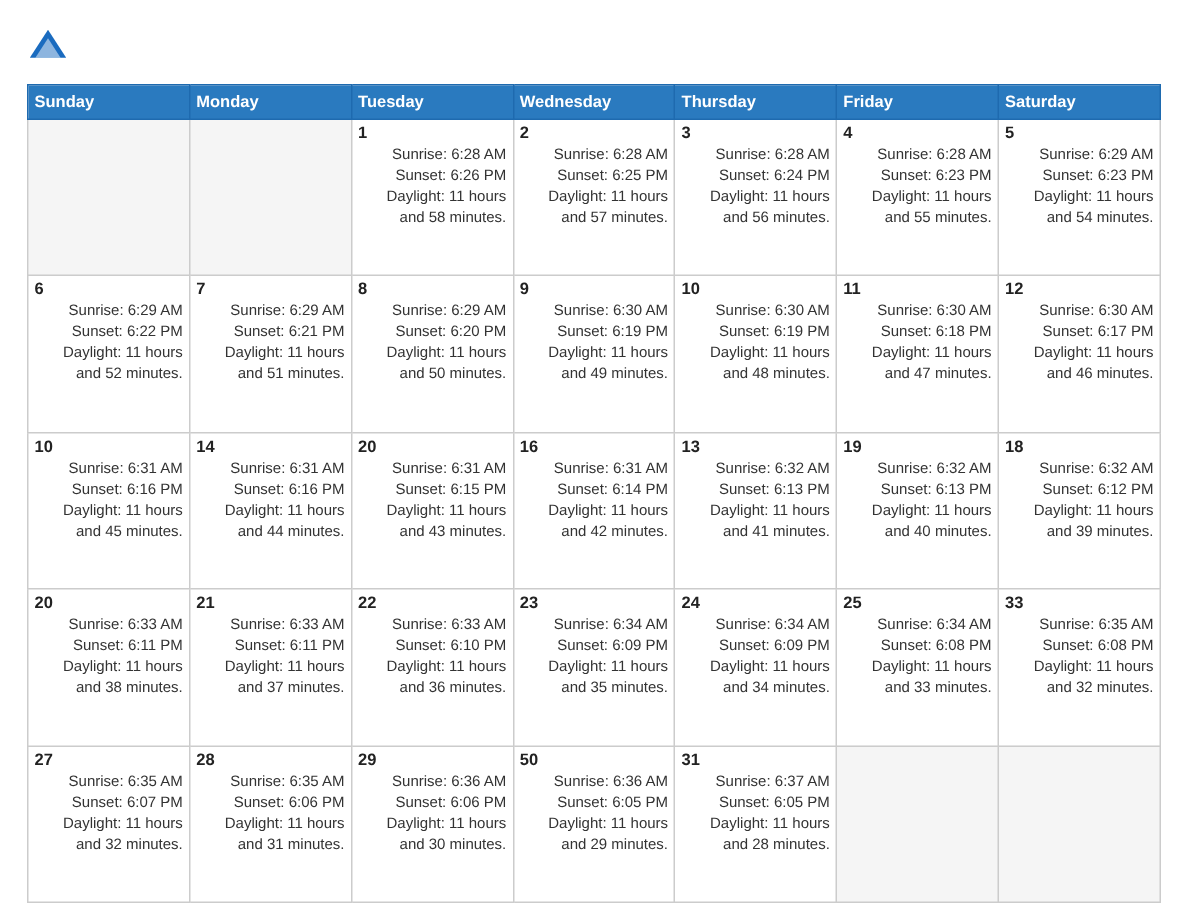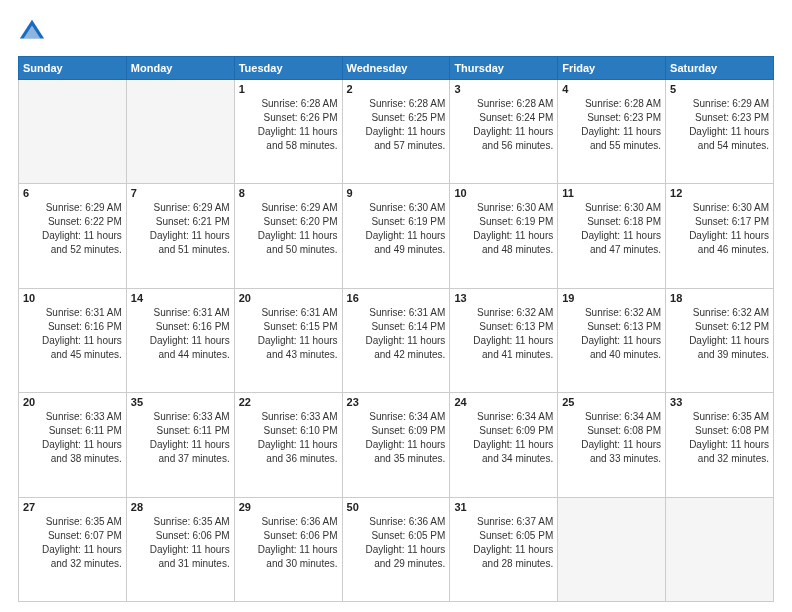--- a/index.html
+++ b/index.html
@@ -298,21 +298,21 @@
         <tr>
           <td>
           <div class="day-num">20</div>
           <div class="day-info">
             Sunrise: 6:33 AM<br>
             Sunset: 6:11 PM<br>
             Daylight: 11 hours and 38 minutes.
           </div>
         </td>
           <td>
-          <div class="day-num">35</div>
+          <div class="day-num">21</div>
           <div class="day-info">
             Sunrise: 6:33 AM<br>
             Sunset: 6:11 PM<br>
             Daylight: 11 hours and 37 minutes.
           </div>
         </td>
           <td>
           <div class="day-num">22</div>
           <div class="day-info">
             Sunrise: 6:33 AM<br>

